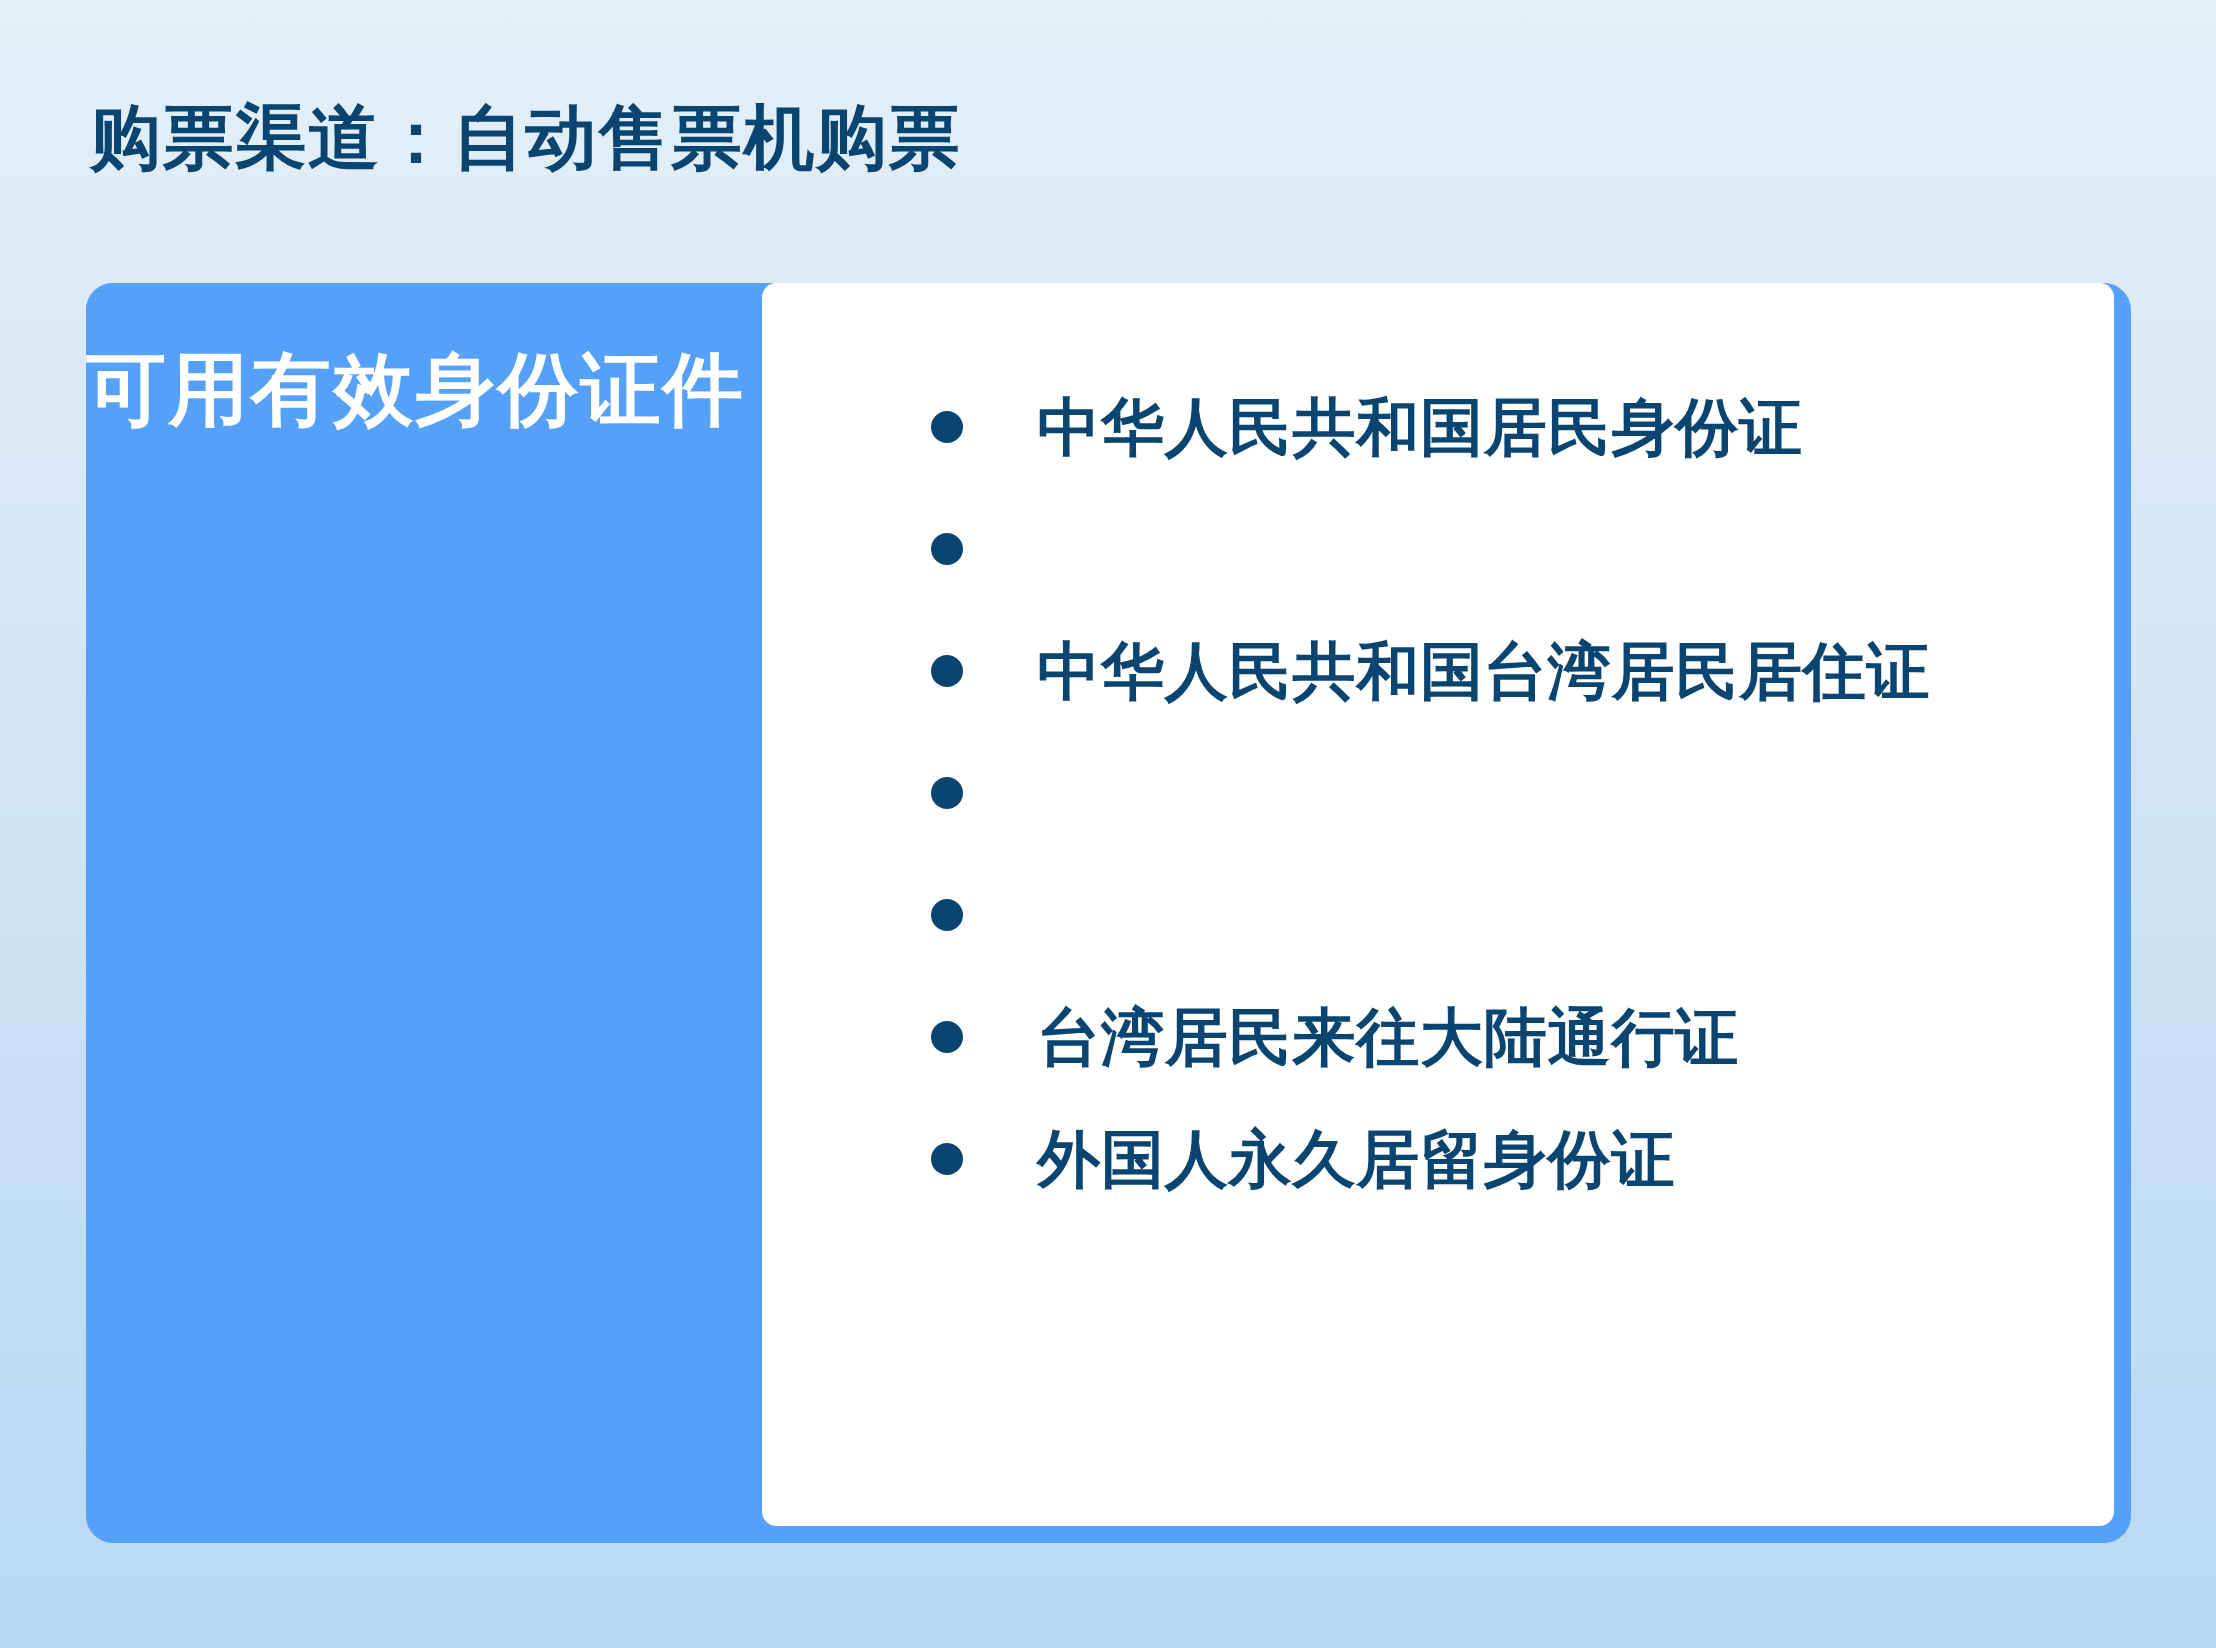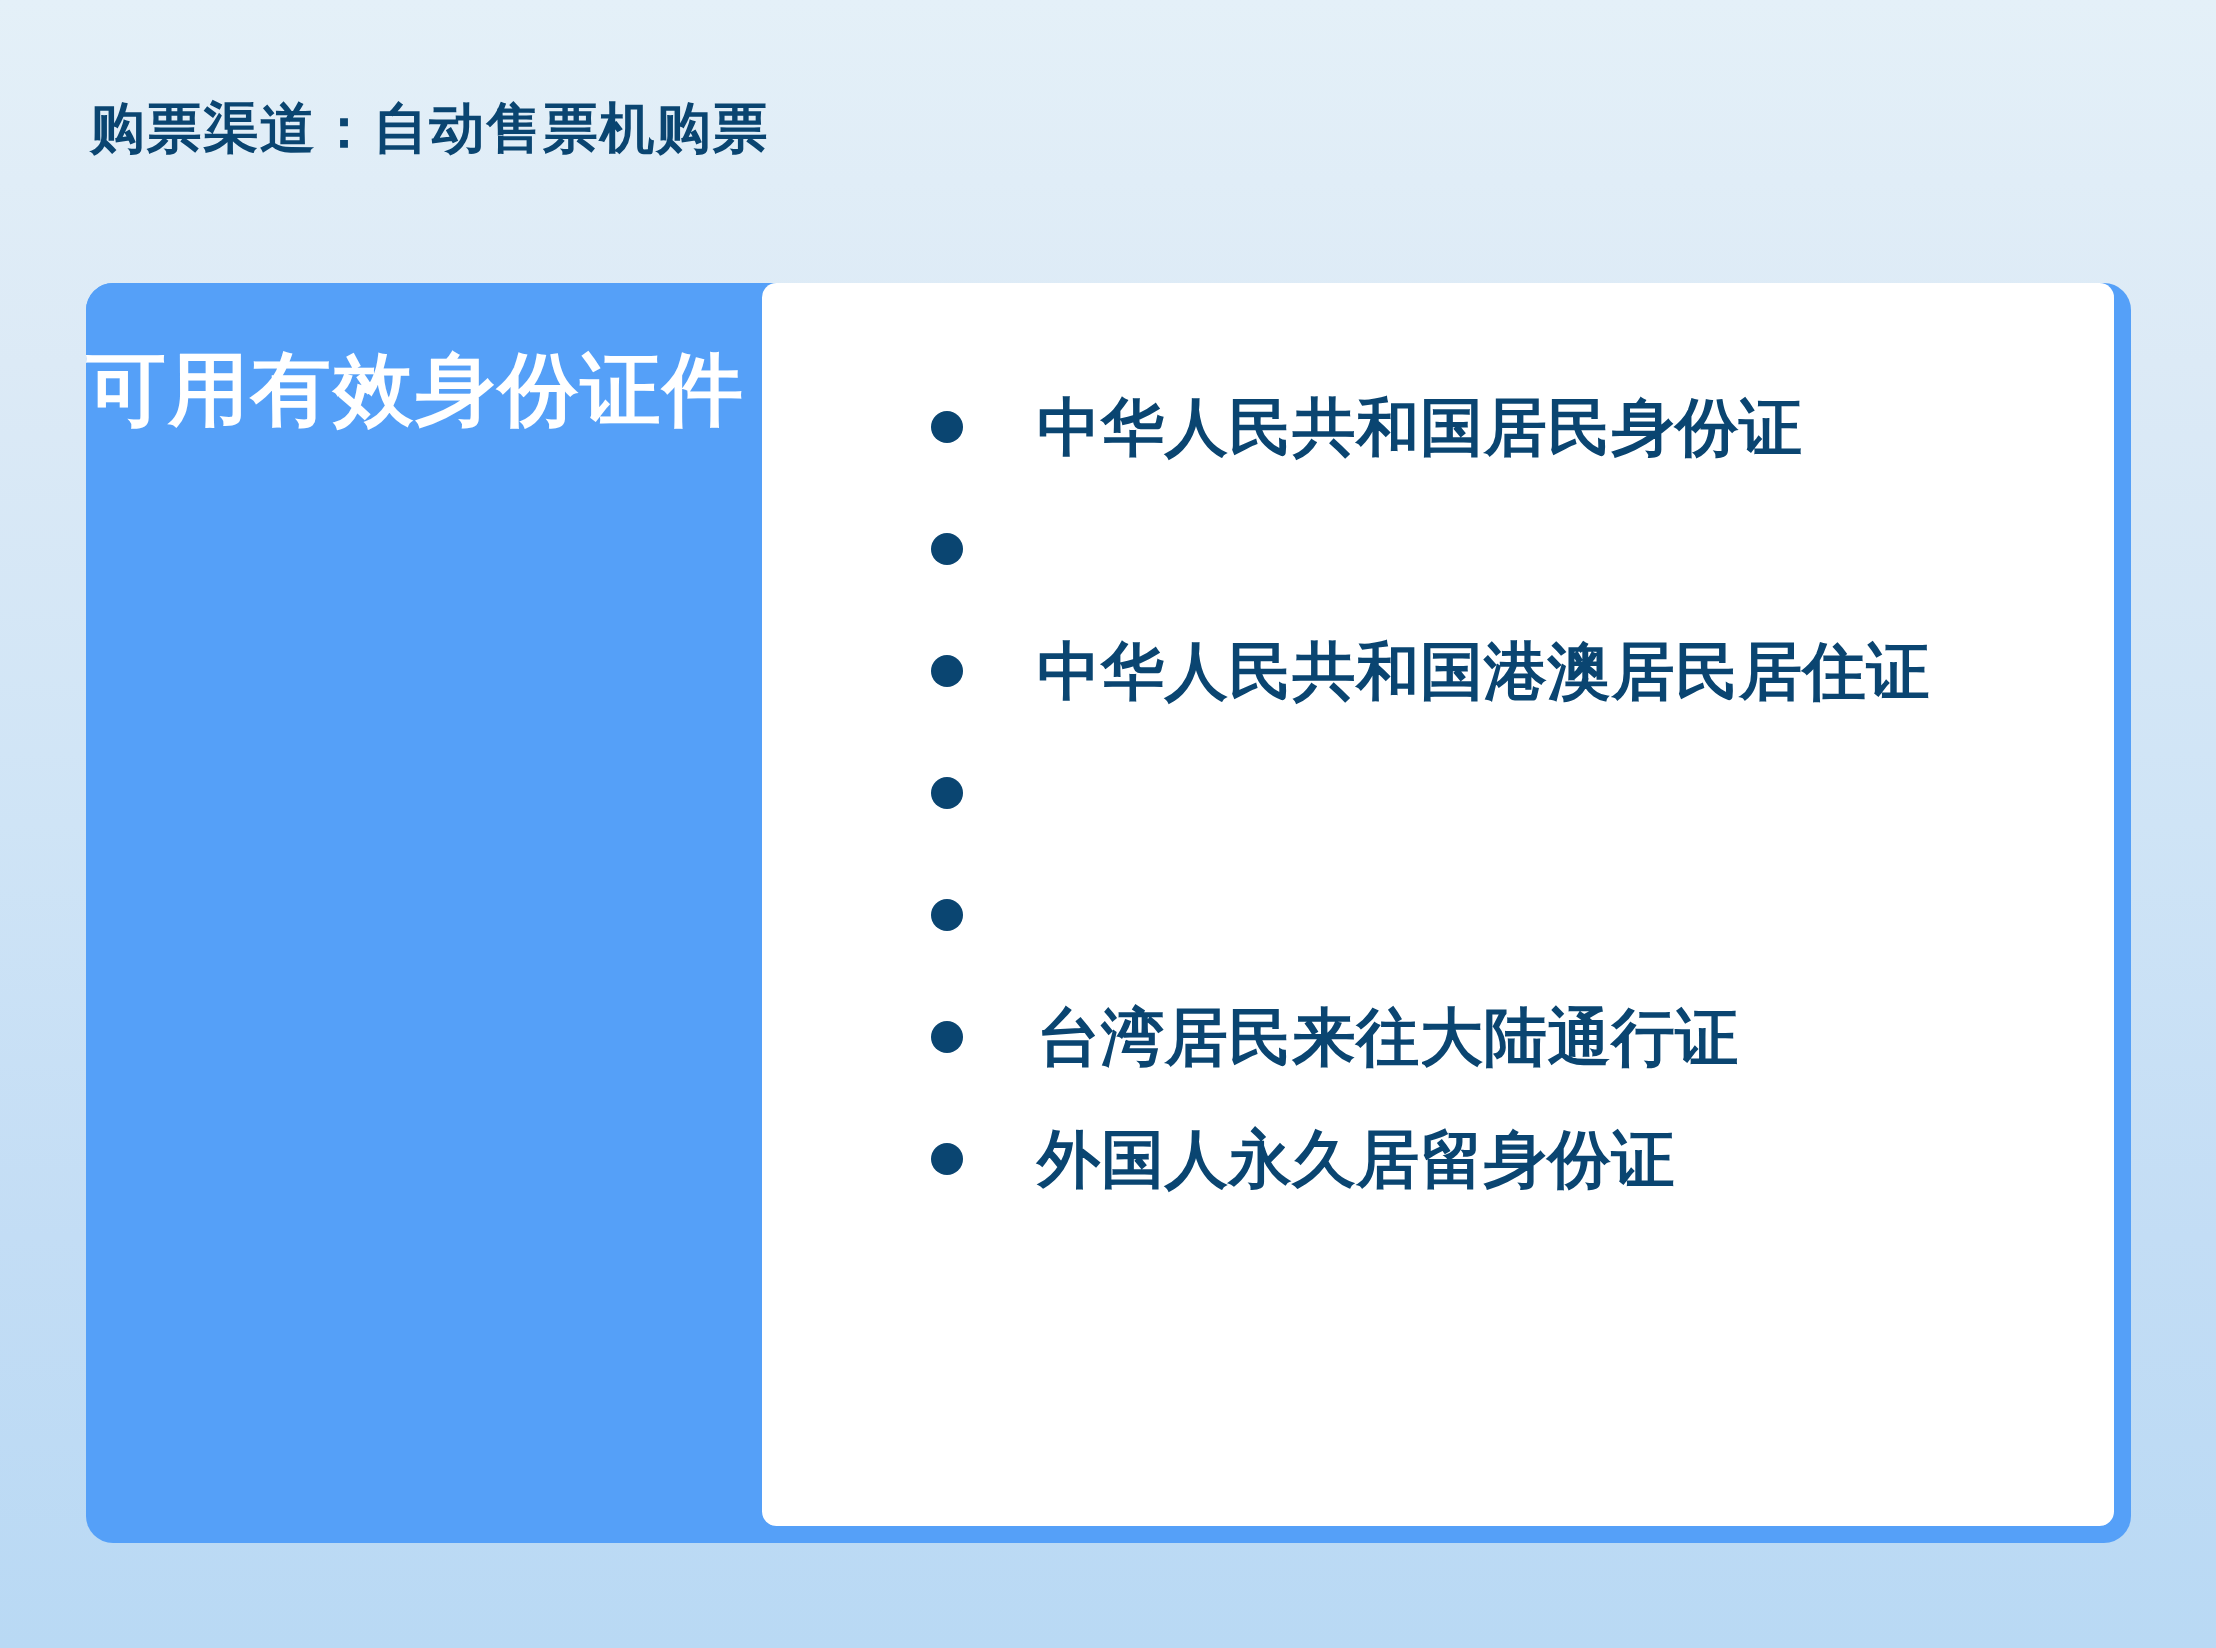--- a/index.html
+++ b/index.html
@@ -19,21 +19,21 @@
     width: 2216px;
     height: 1648px;
     box-sizing: border-box;
   }
 
   
   .page-title {
     position: absolute;
     left: 90px;
     top: 98px;
-    font-size: 55px;
+    font-size: 71px;
     line-height: 1.12;
     font-weight: 700;
     color: #0a4571;
     letter-spacing: 1.6px;
     white-space: nowrap;
   }
 
   
   .card {
     position: absolute;
@@ -130,21 +130,21 @@
       <ul class="id-list" id="id-list">
           <li class="id-list-item">
             <span class="bullet"></span>
             <span class="id-label">中华人民共和国居民身份证</span>
           </li>
           <li class="id-list-item">
             <span class="bullet"></span>
           </li>
           <li class="id-list-item">
             <span class="bullet"></span>
-            <span class="id-label">中华人民共和国港澳居民居住证</span>
+            <span class="id-label">中华人民共和国台湾居民居住证</span>
           </li>
           <li class="id-list-item">
             <span class="bullet"></span>
           </li>
           <li class="id-list-item">
             <span class="bullet"></span>
           </li>
           <li class="id-list-item">
             <span class="bullet"></span>
             <span class="id-label">台湾居民来往大陆通行证</span>

